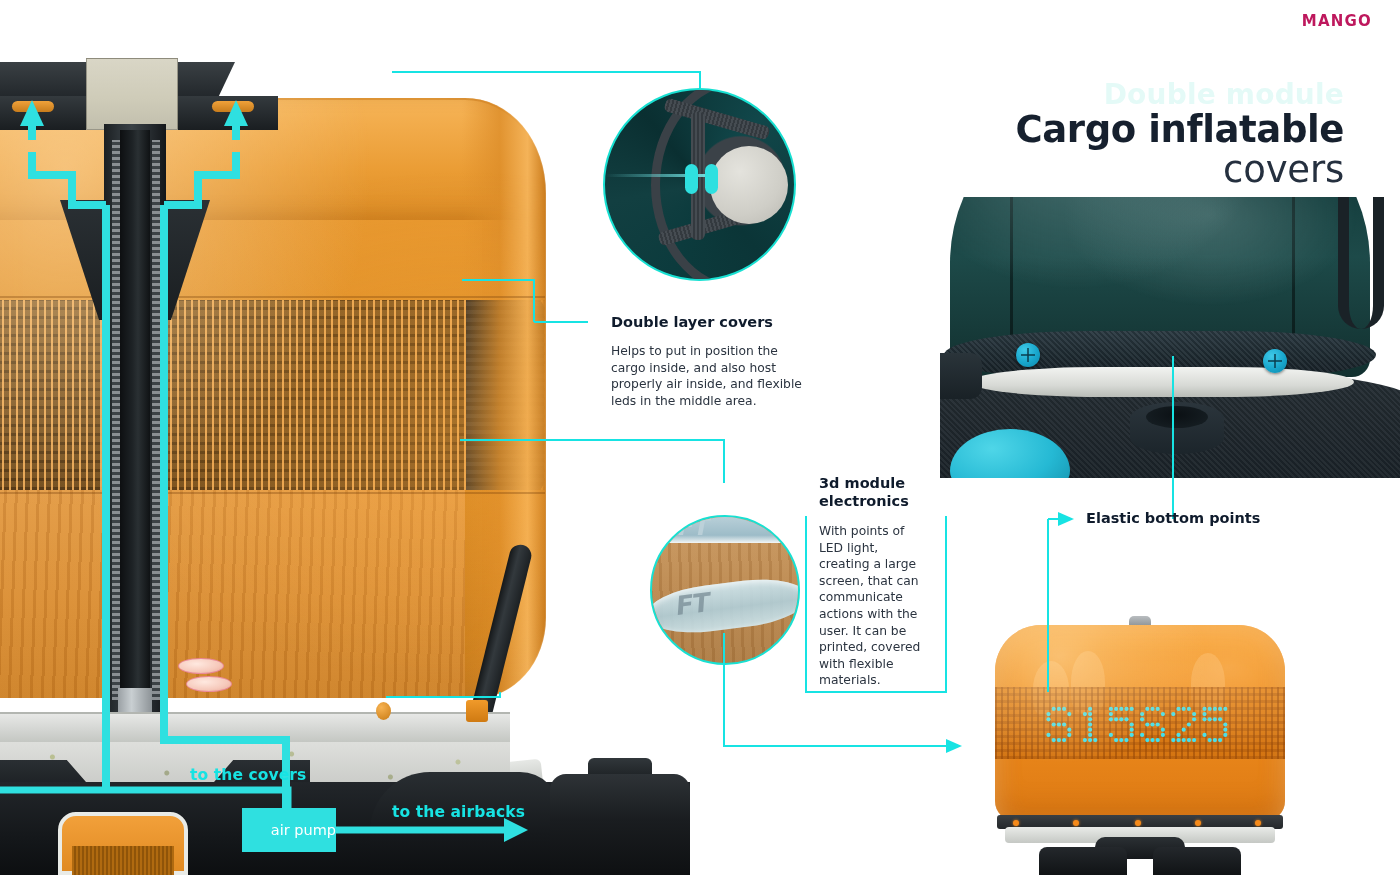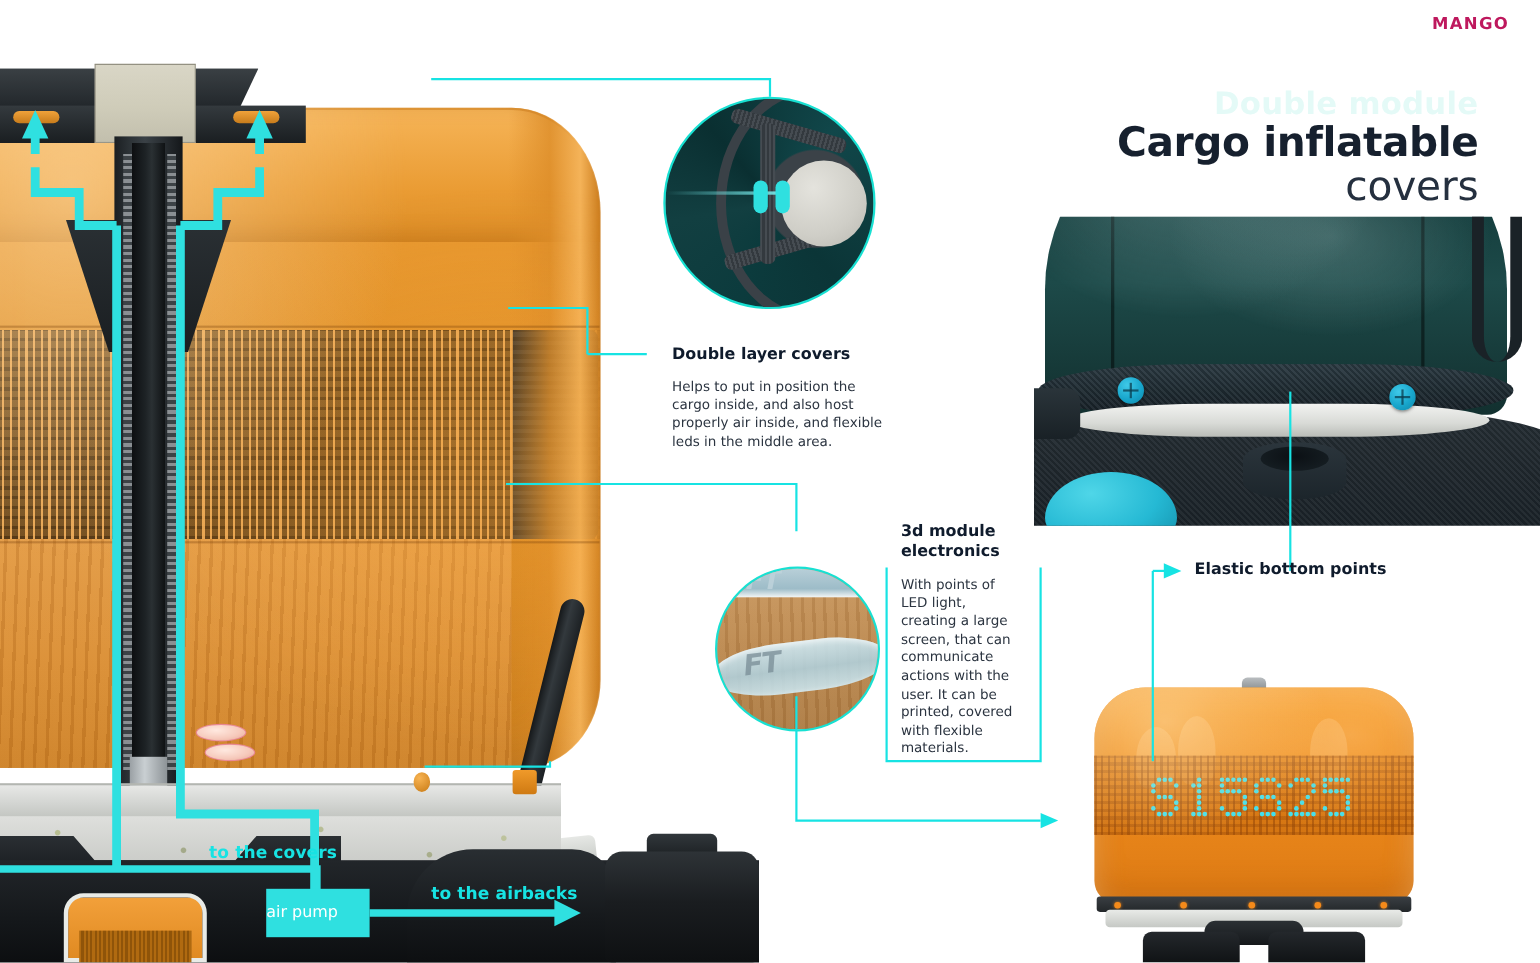--- a/index.html
+++ b/index.html
@@ -399,21 +399,21 @@
     position:absolute; color:#0f1b2c; font-weight:bold; font-size:14.5px;
     line-height:1.22; font-family:"DejaVu Sans", sans-serif;
   }
   .callout-body{
     position:absolute; color:#2b3440; font-size:12.3px; line-height:1.35;
     font-family:"DejaVu Sans", sans-serif;
   }
 
   .air-pump-box{
     position:absolute; left:242px; top:808px; width:94px; height:44px;
-    background:#2fe0e0; display:flex; align-items:center; justify-content:flex-start;
+    background:#2fe0e0; display:flex; align-items:center; justify-content:flex-end;
   }
   .air-pump-box span{
     color:#ffffff; font-size:14.5px; font-family:"DejaVu Sans", sans-serif;
   }
 
   
   .brand{
     position:absolute; right:28px; top:12px;
     color:#be185d; font-weight:bold; font-size:15px; letter-spacing:1.2px;
     font-family:"DejaVu Sans", sans-serif;

